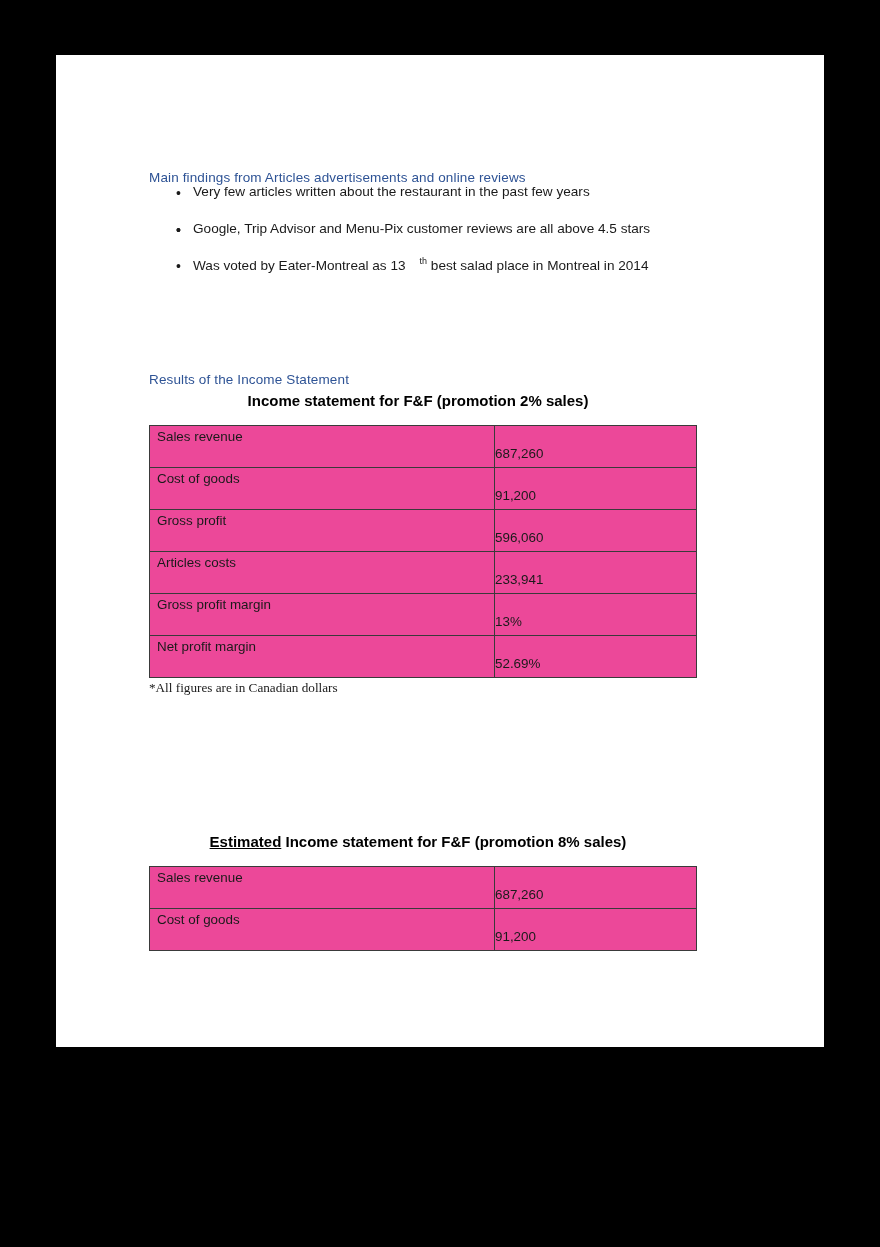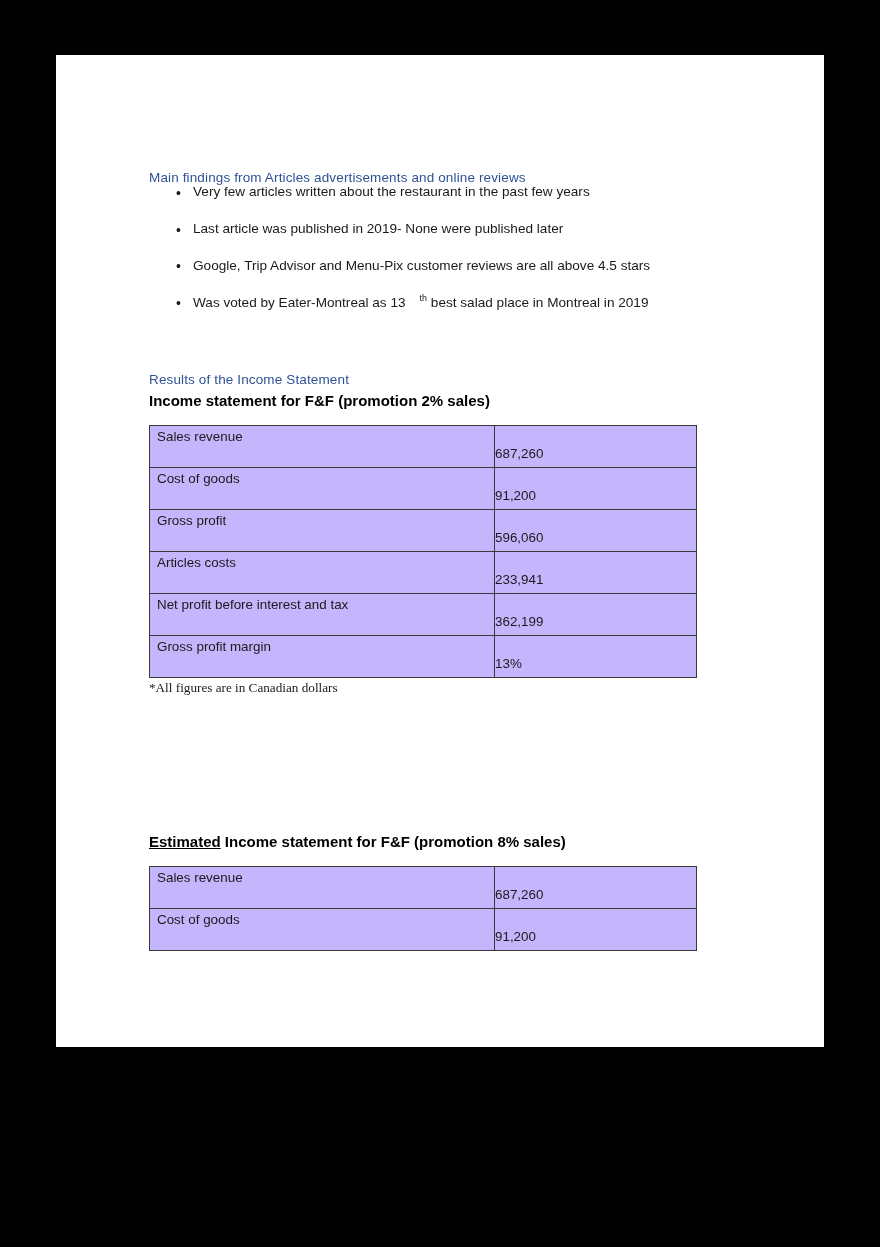--- a/index.html
+++ b/index.html
@@ -83,32 +83,33 @@
 
   
   .table-block { position: absolute; left: 0; width: 540px; }
   .block-one { top: 337px; }
   .block-two { top: 778px; }
 
   .table-title {
     font-size: 15px;
     font-weight: bold;
     color: #000000;
+    text-align: center;
     width: 538px;
     margin: 0 0 14px 0;
     line-height: 1.25;
     white-space: nowrap;
   }
   .table-title .u { text-decoration: underline; }
 
   table.fin {
     border-collapse: collapse;
     width: 538px;
     table-layout: fixed;
-    background: #c4b5fd;
+    background: #ec4899;
   }
   table.fin td {
     border: 1px solid #3a3a3a;
     padding: 0;
     height: 35px;
     vertical-align: top;
   }
   table.fin td.label {
     width: 337px;
     font-size: 13.4px;
@@ -142,29 +143,28 @@
 
     <p class="doc-heading heading-findings">Main findings from Articles advertisements and online reviews</p>
 
     <ul class="bullets">
       <li class="bullet-item">
         <span class="dot">•</span>
         <span>Very few articles written about the restaurant in the past few years</span>
       </li>
       <li class="bullet-item">
         <span class="dot">•</span>
-        <span>Last article was published in 2019- None were published later</span>
       </li>
       <li class="bullet-item">
         <span class="dot">•</span>
         <span>Google, Trip Advisor and Menu-Pix customer reviews are all above 4.5 stars</span>
       </li>
       <li class="bullet-item">
         <span class="dot">•</span>
-        <span>Was voted by Eater-Montreal as 13</span><sup>th</sup><span> best salad place in Montreal in 2019</span>
+        <span>Was voted by Eater-Montreal as 13</span><sup>th</sup><span> best salad place in Montreal in 2014</span>
       </li>
     </ul>
 
     <p class="doc-heading heading-results">Results of the Income Statement</p>
 
     <div class="table-block block-one">
       <p class="table-title">Income statement for F&amp;F (promotion 2% sales)</p>
 
       <table class="fin">
         <tbody>
@@ -178,26 +178,26 @@
           </tr>
           <tr>
             <td class="label">Gross profit</td>
             <td class="value">596,060</td>
           </tr>
           <tr>
             <td class="label">Articles costs</td>
             <td class="value">233,941</td>
           </tr>
           <tr>
-            <td class="label">Net profit before interest and tax</td>
-            <td class="value">362,199</td>
-          </tr>
-          <tr>
             <td class="label">Gross profit margin</td>
             <td class="value">13%</td>
+          </tr>
+          <tr>
+            <td class="label">Net profit margin</td>
+            <td class="value">52.69%</td>
           </tr>
         </tbody>
       </table>
 
       <p class="footnote">*All figures are in Canadian dollars</p>
     </div>
 
     <div class="table-block block-two">
       <p class="table-title"><span class="u">Estimated</span><span> Income statement for F&amp;F (promotion 8% sales)</span></p>
 

